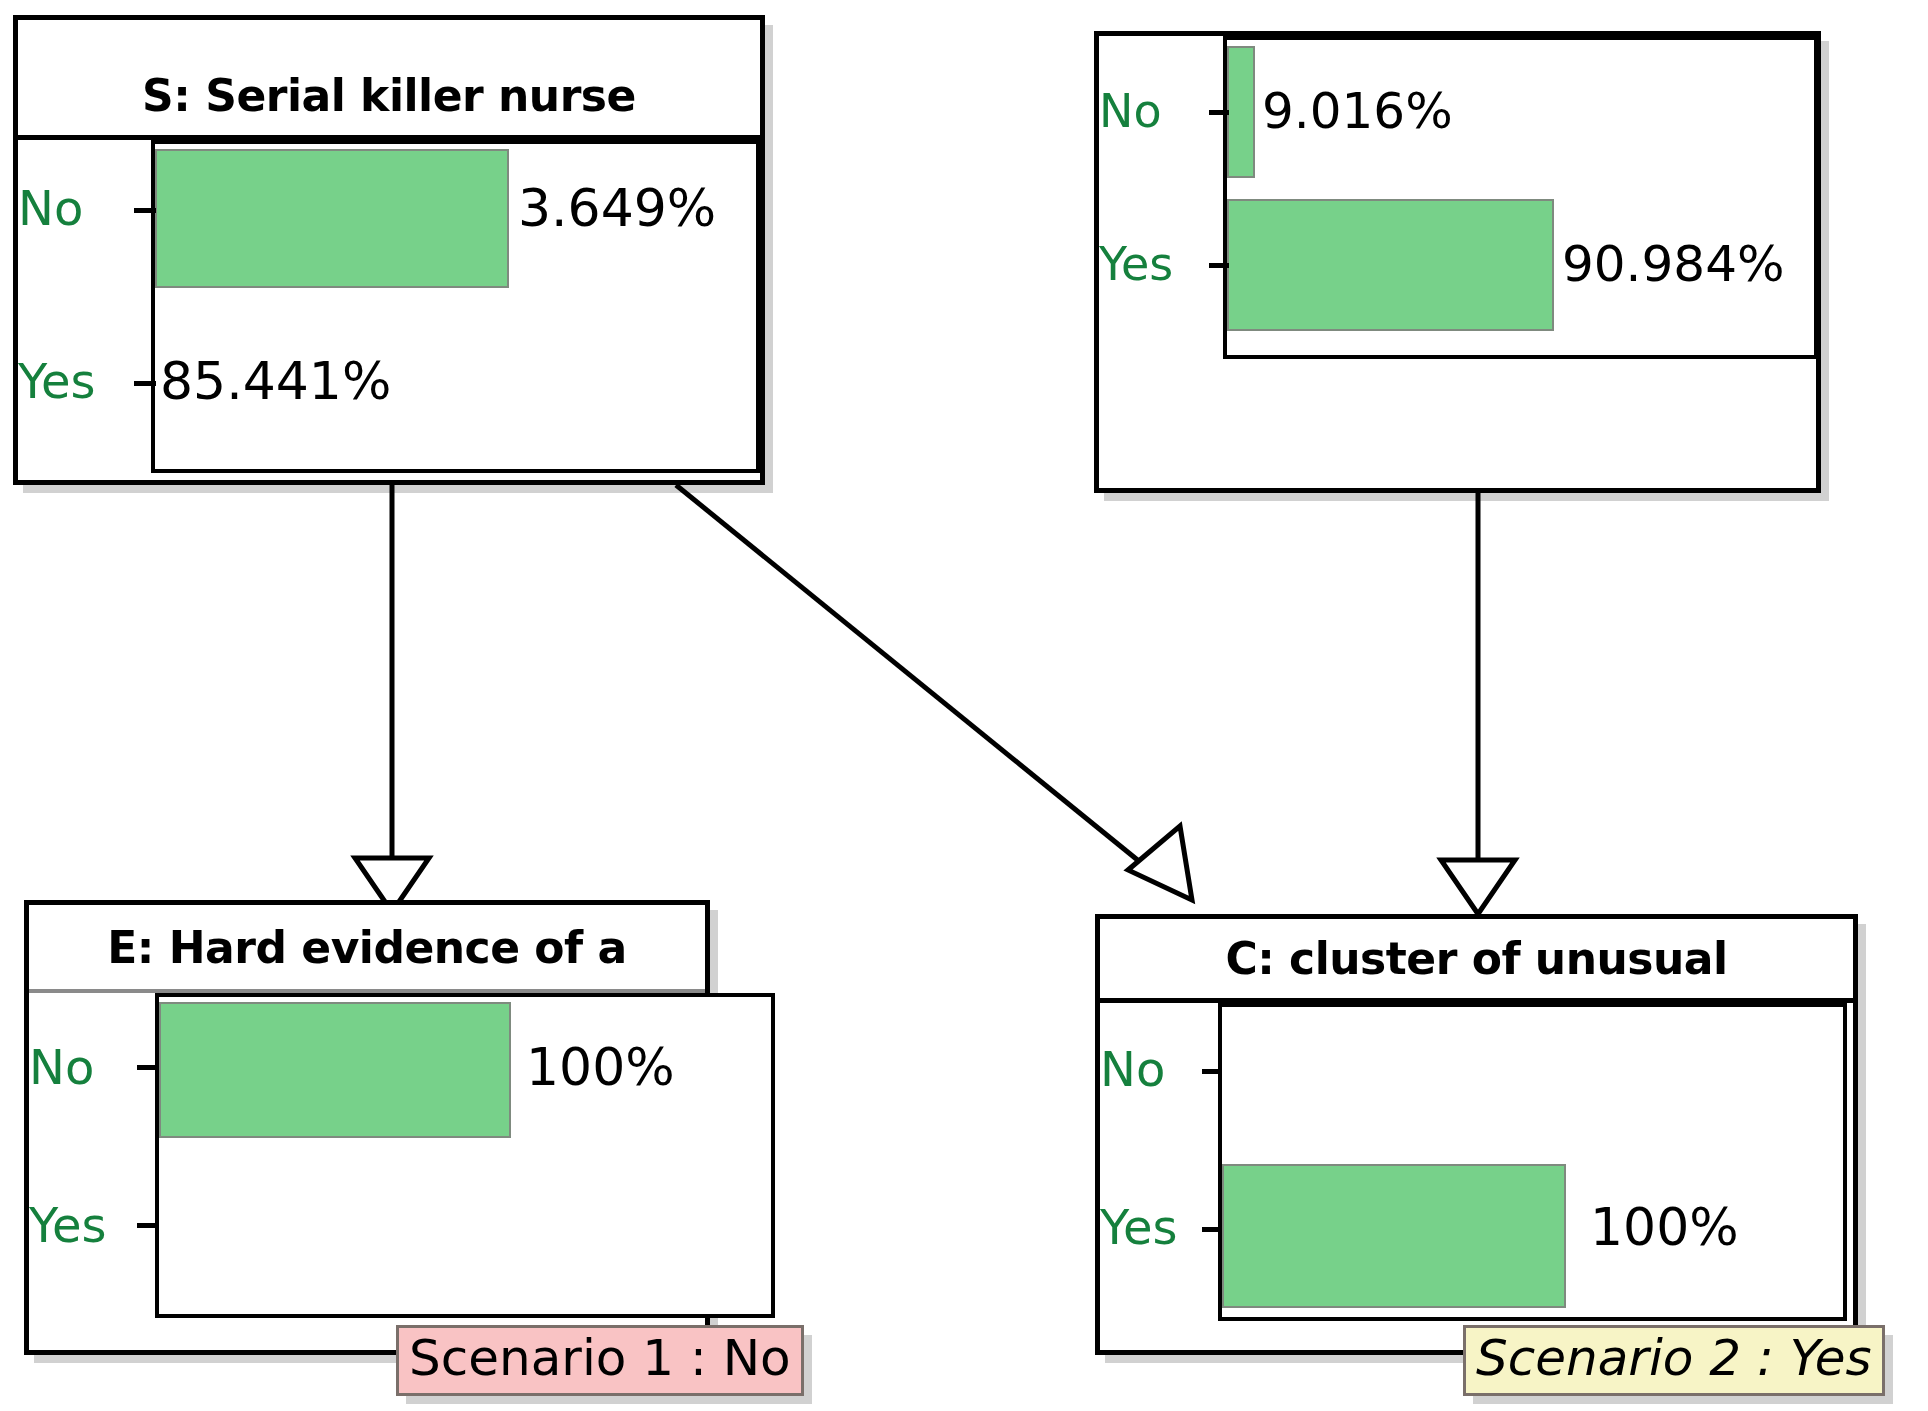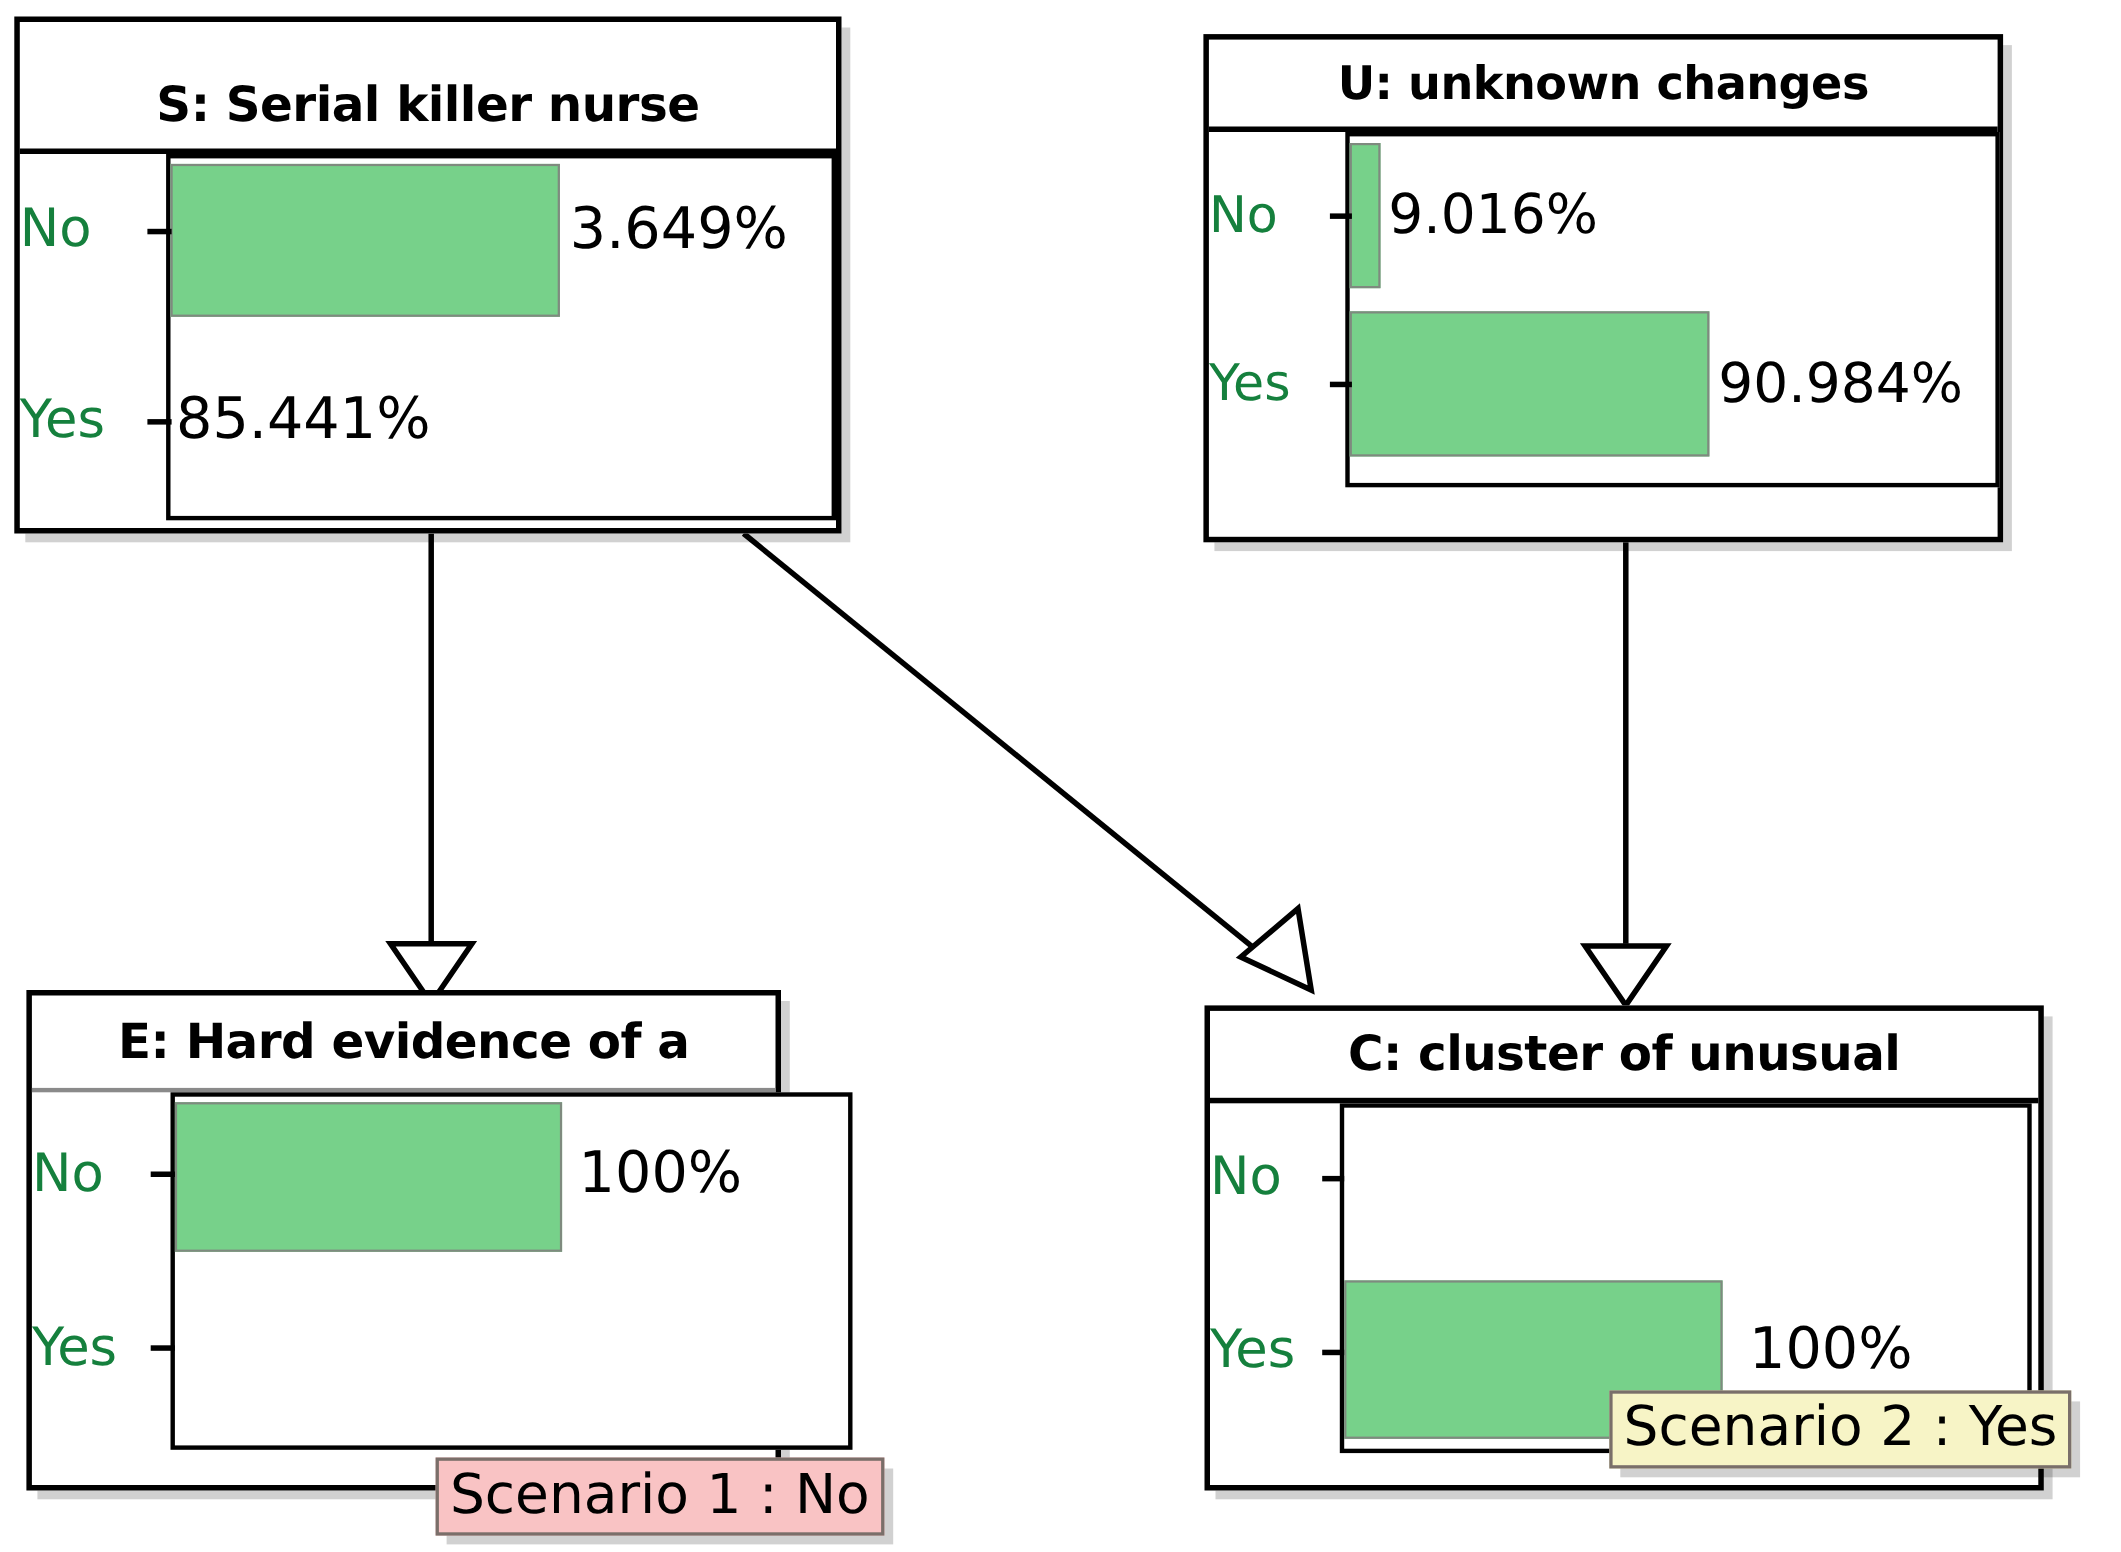--- a/index.html
+++ b/index.html
@@ -151,21 +151,20 @@
 
       <span class="axis-label" style="left:0px; top:217px; width:110px; font-size:48px;">Yes</span>
       <div class="tick" style="left:116px; top:241px; width:22px;"></div>
 
       <span class="value-label" style="left:500px; top:42px; font-size:52px;">3.649%</span>
       <span class="value-label" style="left:142px; top:215px; font-size:52px;">85.441%</span>
     </div>
   </div>
 
   <div class="node" style="left:1094px; top:31px; width:727px; height:462px;">
-    <div class="node-title" style="height:84px; font-size:42px; letter-spacing:-0.5px;">U: unknown changes</div>
     <div class="node-body" style="height:373px;">
       <div class="plot" style="left:124px; top:0px; width:595px; height:323px;">
         <div class="plot-inner">
 
           <div class="bar" style="left:0px; top:6px; width:28px; height:132px;"></div>
 
           <div class="bar" style="left:0px; top:159px; width:327px; height:132px;"></div>
         </div>
       </div>
       <span class="axis-label" style="left:0px; top:52px; width:105px; font-size:46px;">No</span>
@@ -215,17 +214,17 @@
       <div class="tick" style="left:102px; top:224px; width:20px;"></div>
 
       <span class="value-label" style="left:490px; top:198px; font-size:52px;">100%</span>
     </div>
   </div>
 
   <div class="scenario-badge scenario-no" style="left:396px; top:1325px; font-size:50px;">
     <span>Scenario 1 : No</span>
   </div>
 
-  <div class="scenario-badge scenario-yes" style="left:1463px; top:1264px; font-size:50px;">
+  <div class="scenario-badge scenario-yes" style="left:1463px; top:1325px; font-size:50px;font-style:italic;">
     <span>Scenario 2 : Yes</span>
   </div>
 
 </div>
 
 </body></html>

